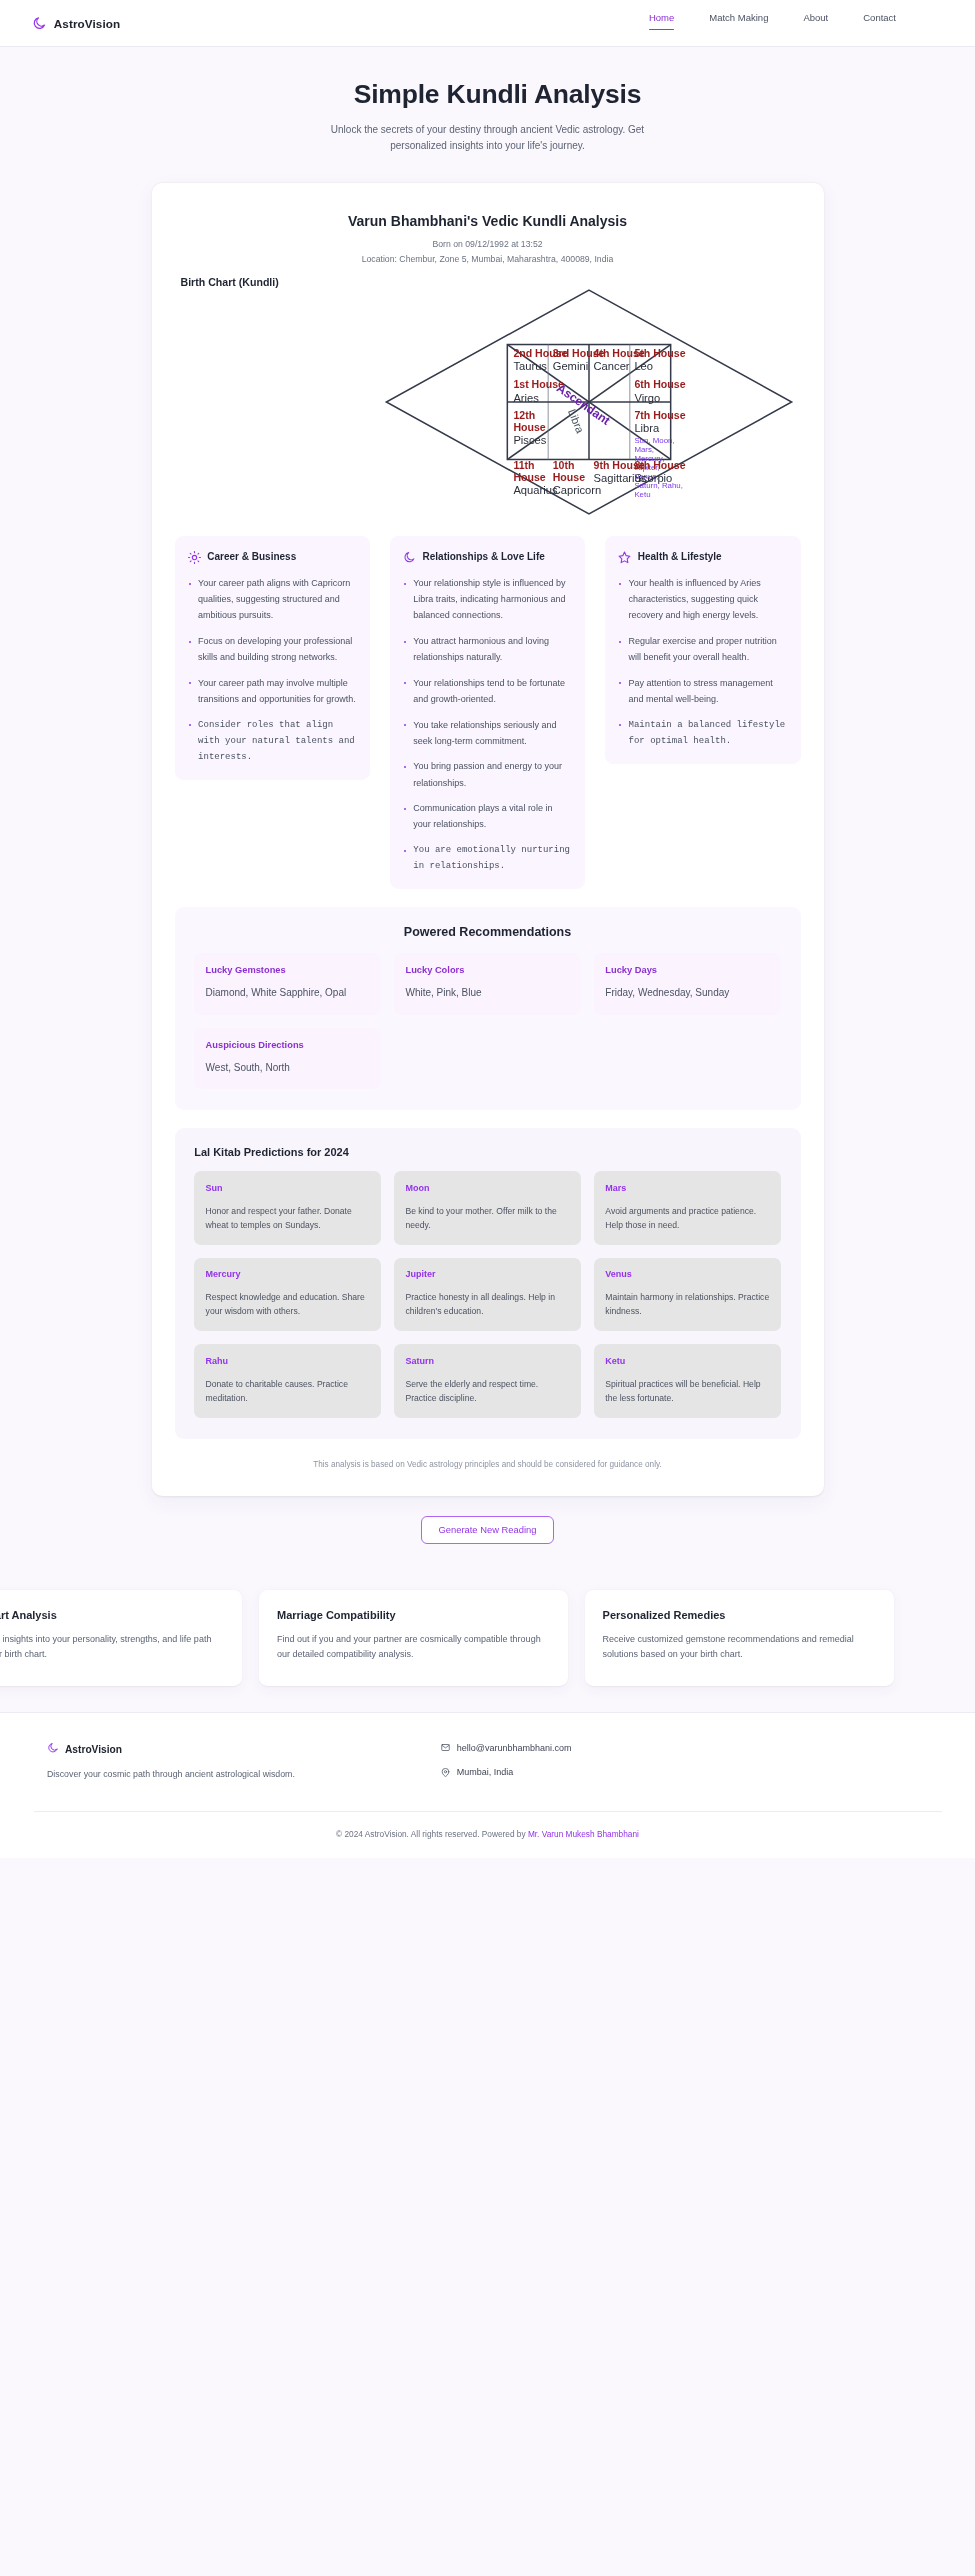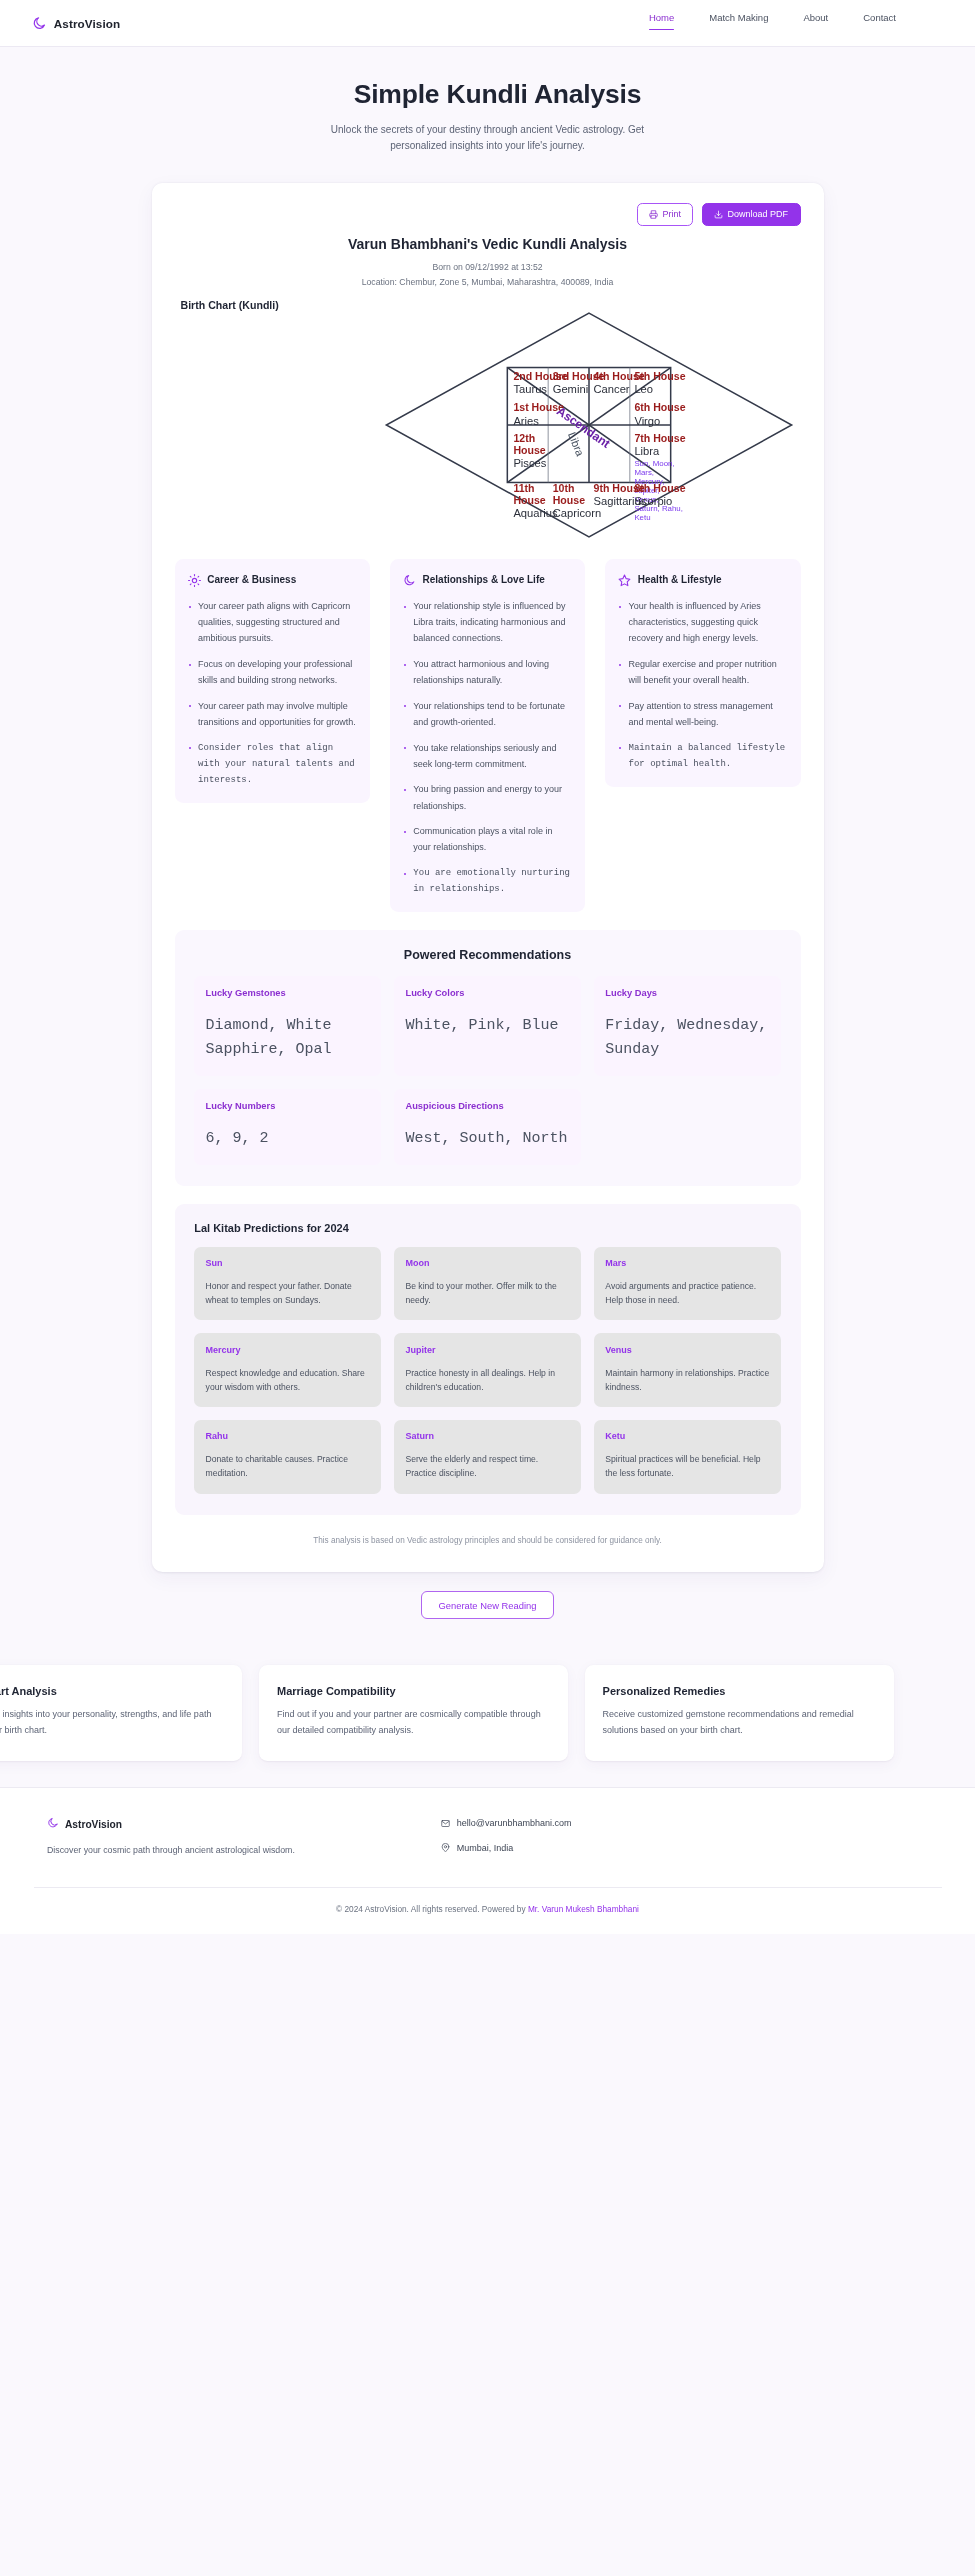--- a/index.html
+++ b/index.html
@@ -101,21 +101,21 @@
   
   .panel {
     margin-top: 18px; background: #faf7fe; border-radius: 9px; padding: 18px 19.7px 21px;
   }
   .panel.lalkitab { background: #f9f5fd; }
   .panel-title-center { text-align: center; font-size: 12.5px; font-weight: 700; color: #1f2433; }
   .panel-title-left { font-size: 11px; font-weight: 700; color: #1f2433; }
   .rec-grid { display: grid; grid-template-columns: repeat(3, 1fr); gap: 13px; margin-top: 13.6px; }
   .rec-card { background: #fbf4ff; border-radius: 6.8px; padding: 12px 11.4px 13.6px; min-height: 50px; }
   .rec-label { font-size: 9.3px; font-weight: 700; color: #8b2fd0; }
-  .rec-value { font-size: 15px; color: #4b5261; margin-top: 16px; line-height: 1.62; font-family: Liberation Mono, monospace; }
+  .rec-value { font-size: 10px; color: #4b5261; margin-top: 10px; line-height: 1.62; }
 
   .lk-grid { display: grid; grid-template-columns: repeat(3, 1fr); gap: 13px; margin-top: 13px; }
   .lk-card { background: #e5e5e5; border-radius: 6.8px; padding: 11.4px 11.4px 13px; }
   .lk-planet { font-size: 9px; font-weight: 700; color: #9333ea; }
   .lk-text { font-size: 8.6px; color: #4b5261; margin-top: 11px; line-height: 1.64; }
 
   .disclaimer {
     text-align: center; font-size: 8.2px; color: #8d93a1; margin-top: 21px;
   }
 
@@ -173,42 +173,20 @@
   </nav>
 </div>
 
 <div class="hero">
   <h1>Simple Kundli Analysis</h1>
   <p>Unlock the secrets of your destiny through ancient Vedic astrology. Get personalized insights into your life's journey.</p>
 </div>
 
 <div class="report-card">
 
-  <div class="report-actions">
-    <button class="btn btn-outline">
-      <span>
-        <svg width="9" height="9" viewBox="0 0 24 24" fill="none" stroke="#8b2fd0" stroke-width="2" stroke-linecap="round" stroke-linejoin="round">
-          <polyline points="6 9 6 2 18 2 18 9"></polyline>
-          <path d="M6 18H4a2 2 0 0 1-2-2v-5a2 2 0 0 1 2-2h16a2 2 0 0 1 2 2v5a2 2 0 0 1-2 2h-2"></path>
-          <rect x="6" y="14" width="12" height="8"></rect>
-        </svg>
-      </span>
-      <span>Print</span>
-    </button>
-    <button class="btn btn-solid">
-      <span>
-        <svg width="9" height="9" viewBox="0 0 24 24" fill="none" stroke="#ffffff" stroke-width="2" stroke-linecap="round" stroke-linejoin="round">
-          <path d="M21 15v4a2 2 0 0 1-2 2H5a2 2 0 0 1-2-2v-4"></path>
-          <polyline points="7 10 12 15 17 10"></polyline>
-          <line x1="12" y1="15" x2="12" y2="3"></line>
-        </svg>
-      </span>
-      <span>Download PDF</span>
-    </button>
-  </div>
 
   <div class="report-title">Varun Bhambhani's Vedic Kundli Analysis</div>
   <div class="report-meta">
     <div>Born on 09/12/1992 at 13:52</div>
     <div>Location: Chembur, Zone 5, Mumbai, Maharashtra, 400089, India</div>
   </div>
 
   <div class="kundli-section">
     <div class="kundli-heading">Birth Chart (Kundli)</div>
     <div class="kundli-wrap">
@@ -352,24 +330,20 @@
       </div>
       <div class="rec-card">
         <div class="rec-label">Lucky Colors</div>
         <div class="rec-value">White, Pink, Blue</div>
       </div>
       <div class="rec-card">
         <div class="rec-label">Lucky Days</div>
         <div class="rec-value">Friday, Wednesday, Sunday</div>
       </div>
       <div class="rec-card">
-        <div class="rec-label">Lucky Numbers</div>
-        <div class="rec-value">6, 9, 2</div>
-      </div>
-      <div class="rec-card">
         <div class="rec-label">Auspicious Directions</div>
         <div class="rec-value">West, South, North</div>
       </div>
       <div></div>
     </div>
   </div>
 
   <div class="panel lalkitab">
     <div class="panel-title-left">Lal Kitab Predictions for 2024</div>
     <div class="lk-grid">

